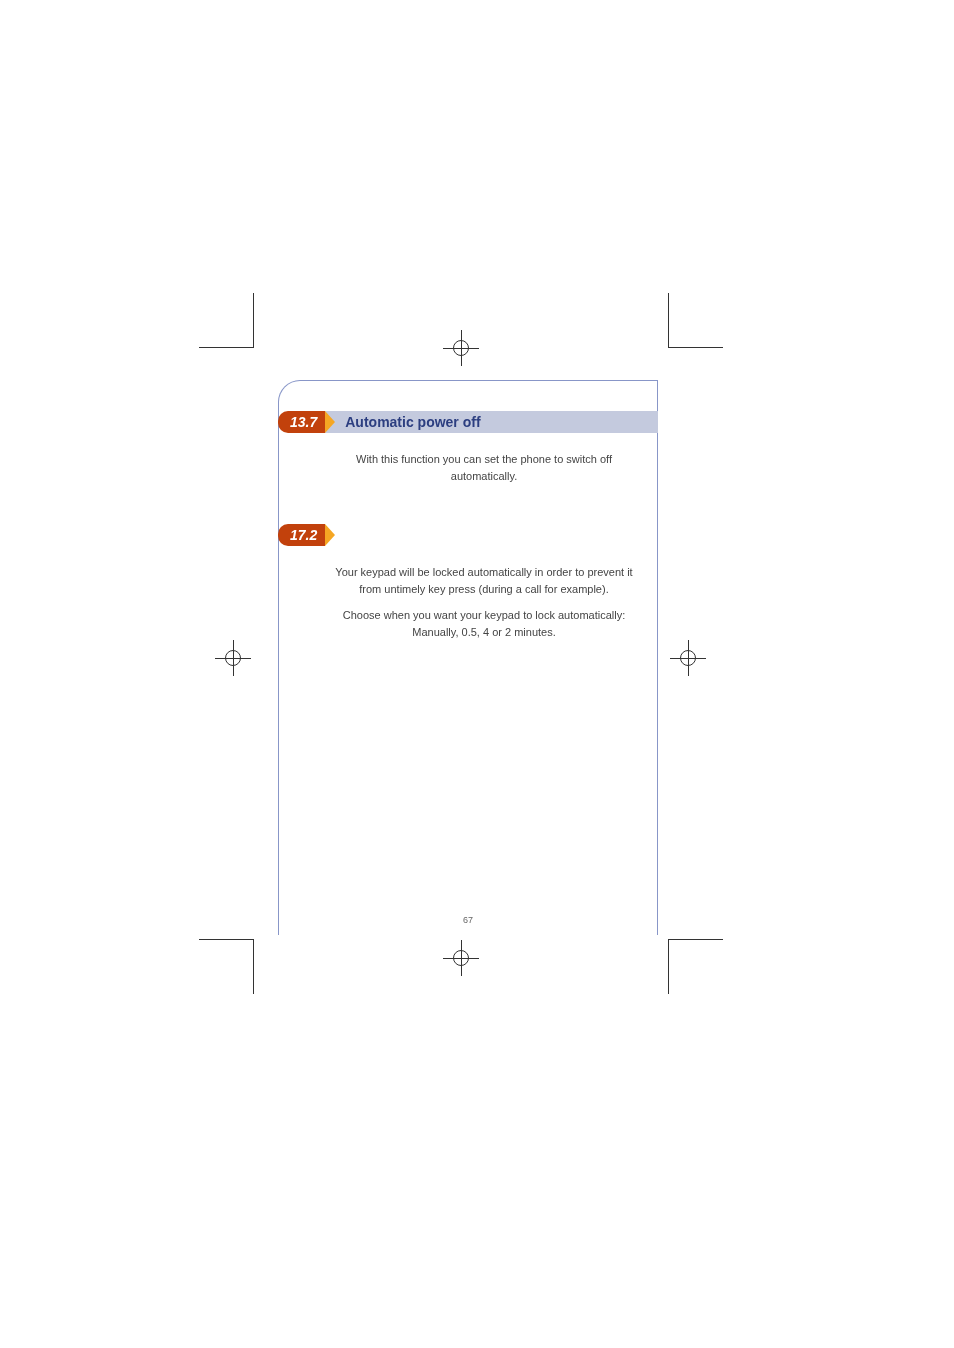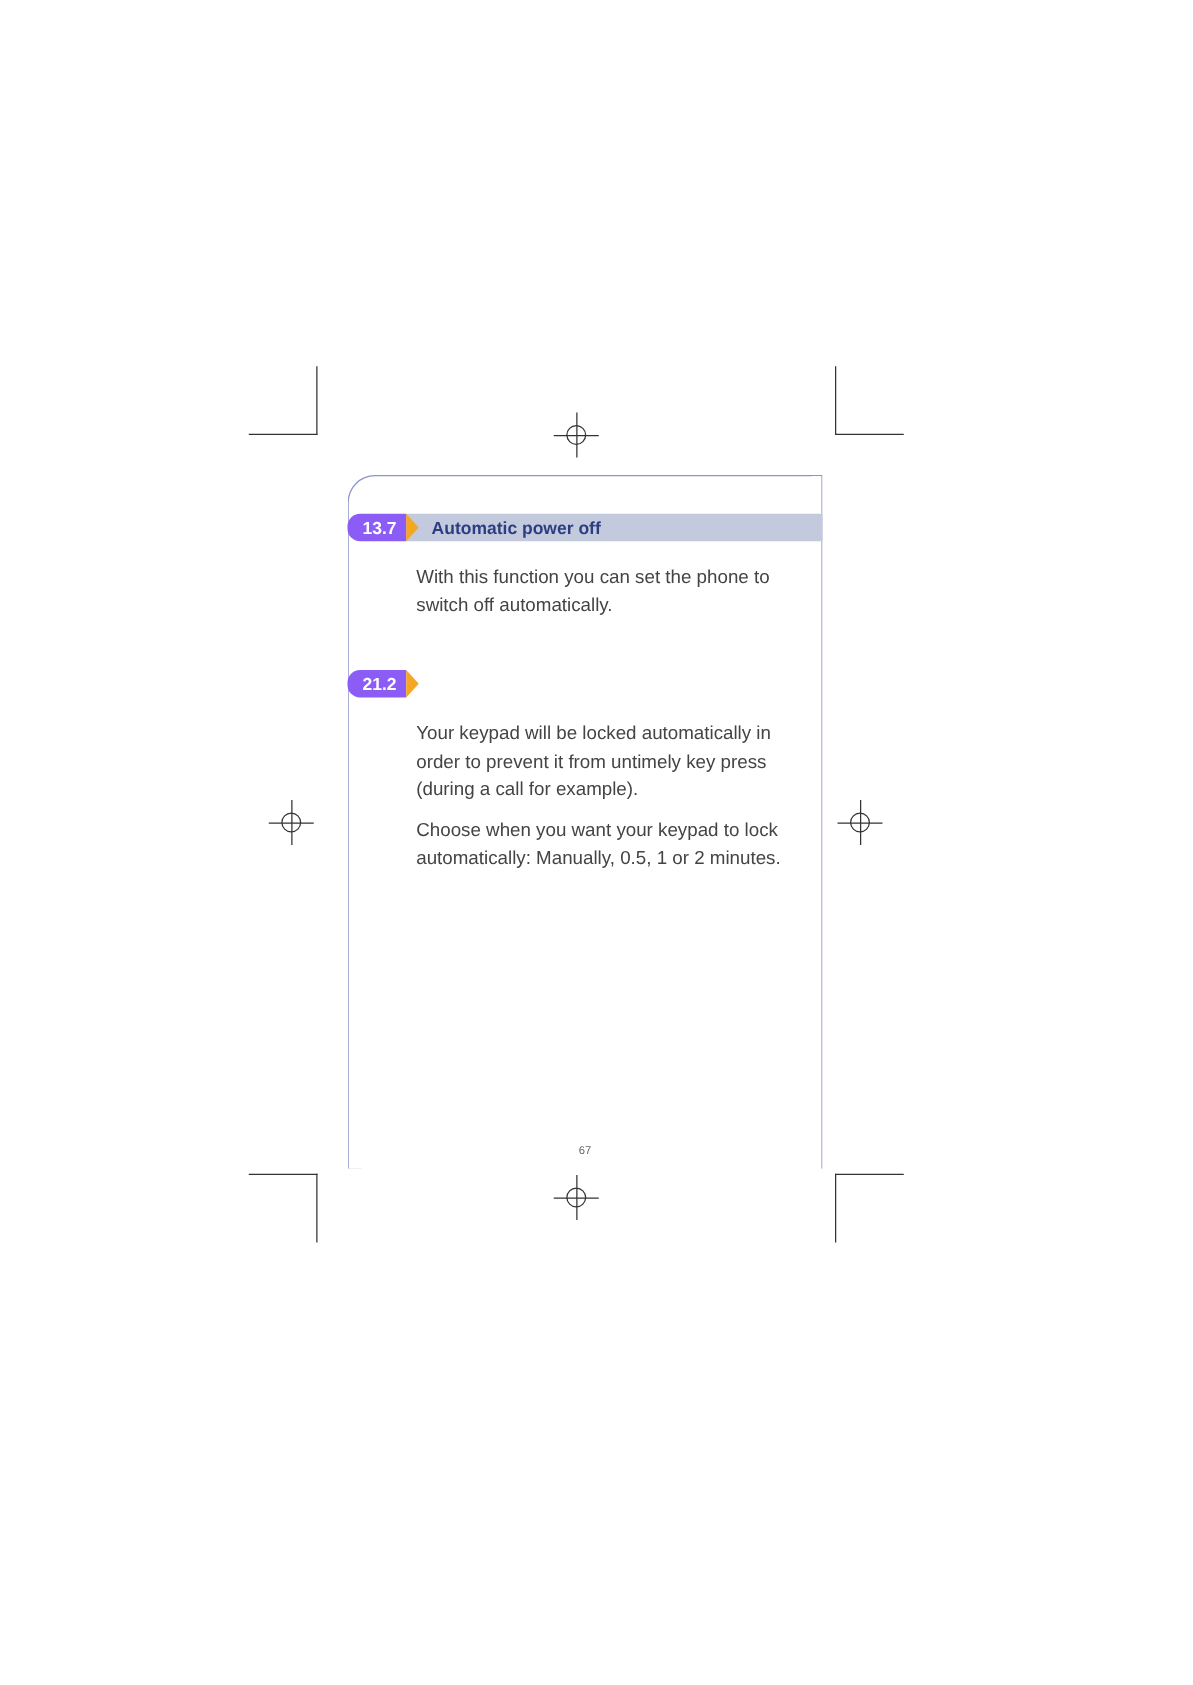--- a/index.html
+++ b/index.html
@@ -86,31 +86,32 @@
     }
 
     .section-header {
       display: flex;
       align-items: stretch;
       margin-bottom: 18px;
       margin-left: -1px;
       width: calc(100% + 2px);
     }
     .section-tag {
-      background: #8b5cf6;
+      background: #c2410c;
       color: #fff;
       font-weight: bold;
       font-size: 14px;
       padding: 3px 8px 3px 12px;
       position: relative;
       border-top-left-radius: 10px;
       border-bottom-left-radius: 10px;
       flex-shrink: 0;
       display: flex;
       align-items: center;
+      font-style: italic;
     }
     .section-tag::after {
       content: "";
       position: absolute;
       right: -10px;
       top: 0;
       width: 0;
       height: 0;
       border-top: 11px solid transparent;
       border-bottom: 11px solid transparent;
@@ -121,24 +122,25 @@
       color: #2c3e80;
       font-weight: bold;
       font-size: 14px;
       padding: 3px 10px 3px 20px;
       flex: 1;
       display: flex;
       align-items: center;
     }
 
     .section-body {
-      font-size: 15px;
+      font-size: 11px;
       color: #444;
       line-height: 1.5;
       padding: 0 22px 30px 54px;
+      text-align: center;
     }
     .section-body p {
       margin-bottom: 10px;
     }
     .ok-icon {
       display: inline-block;
       vertical-align: middle;
       width: 18px;
       height: 10px;
       border: 1px solid #8896c8;
@@ -224,21 +226,21 @@
 <div class="page">
   <div id="sections-container">
       <div class="section-header">
         <div class="section-tag">13.7</div>
         <div class="section-title">Automatic power off</div>
       </div>
       <div class="section-body">
         <p>With this function you can set the phone to switch off automatically.</p>
       </div>
       <div class="section-header">
-        <div class="section-tag">21.2</div>
+        <div class="section-tag">17.2</div>
       </div>
       <div class="section-body">
         <p>Your keypad will be locked automatically in order to prevent it from untimely key press (during a call for example).</p>
-        <p>Choose when you want your keypad to lock automatically: Manually, 0.5, 1 or 2 minutes.</p>
+        <p>Choose when you want your keypad to lock automatically: Manually, 0.5, 4 or 2 minutes.</p>
       </div>
     </div>
   <div class="page-num">67</div>
 </div>
 
 </body></html>

